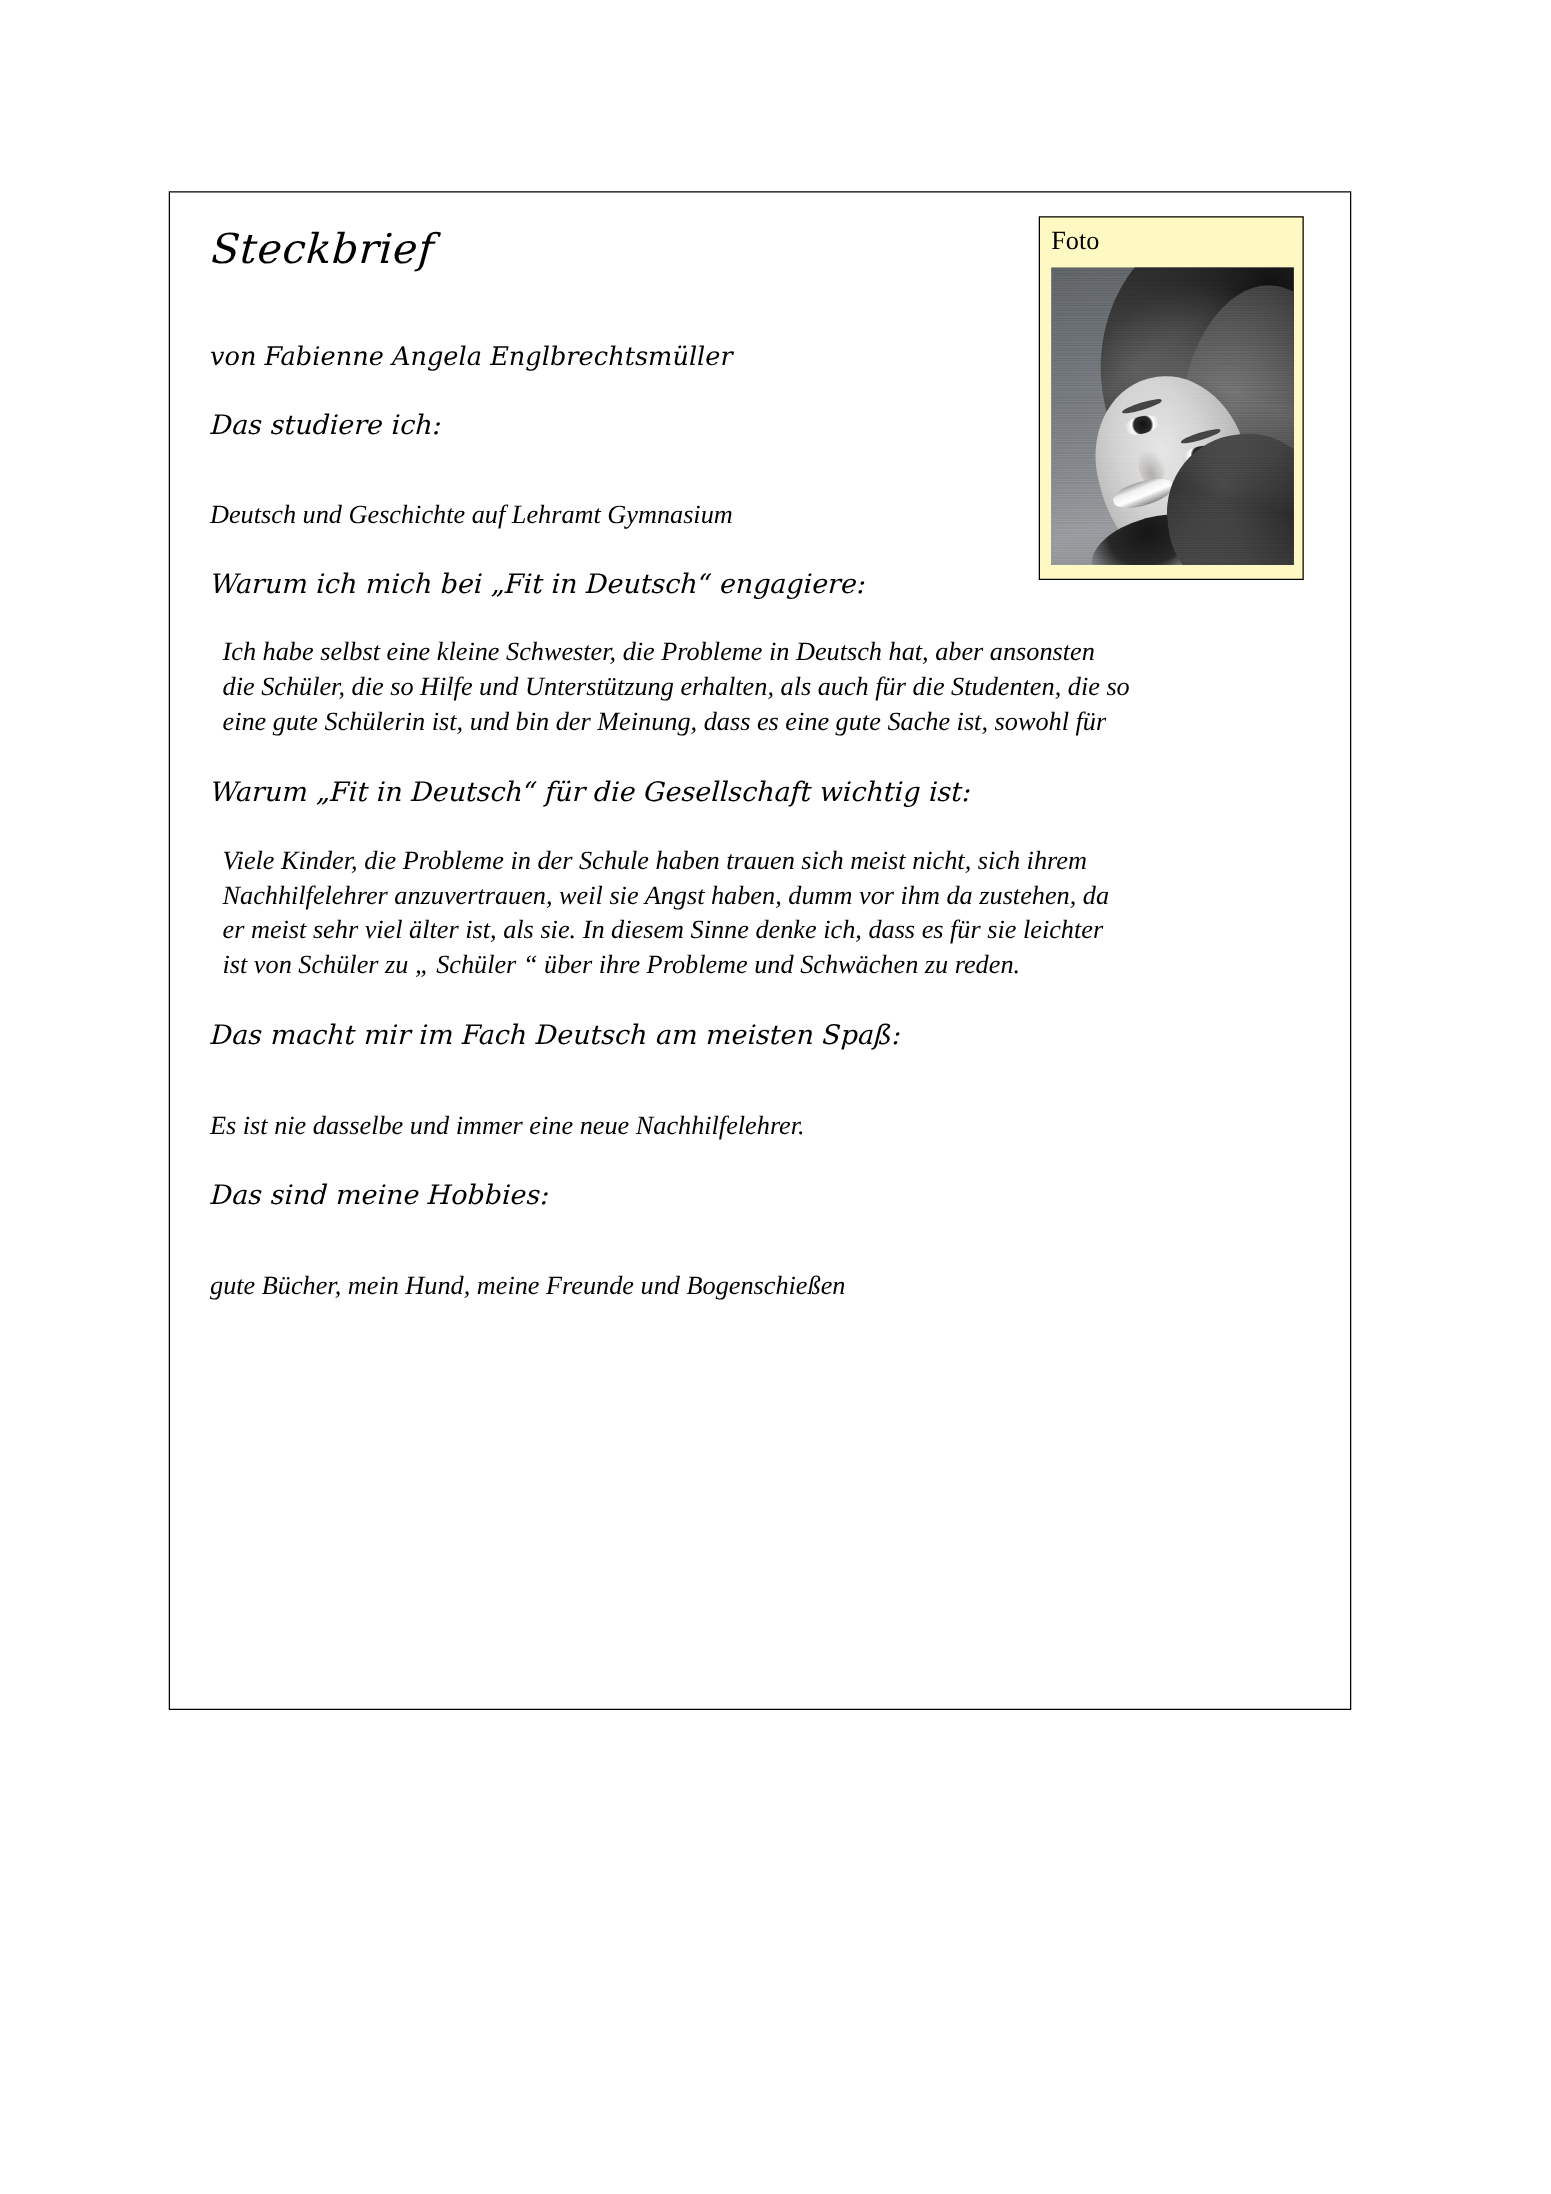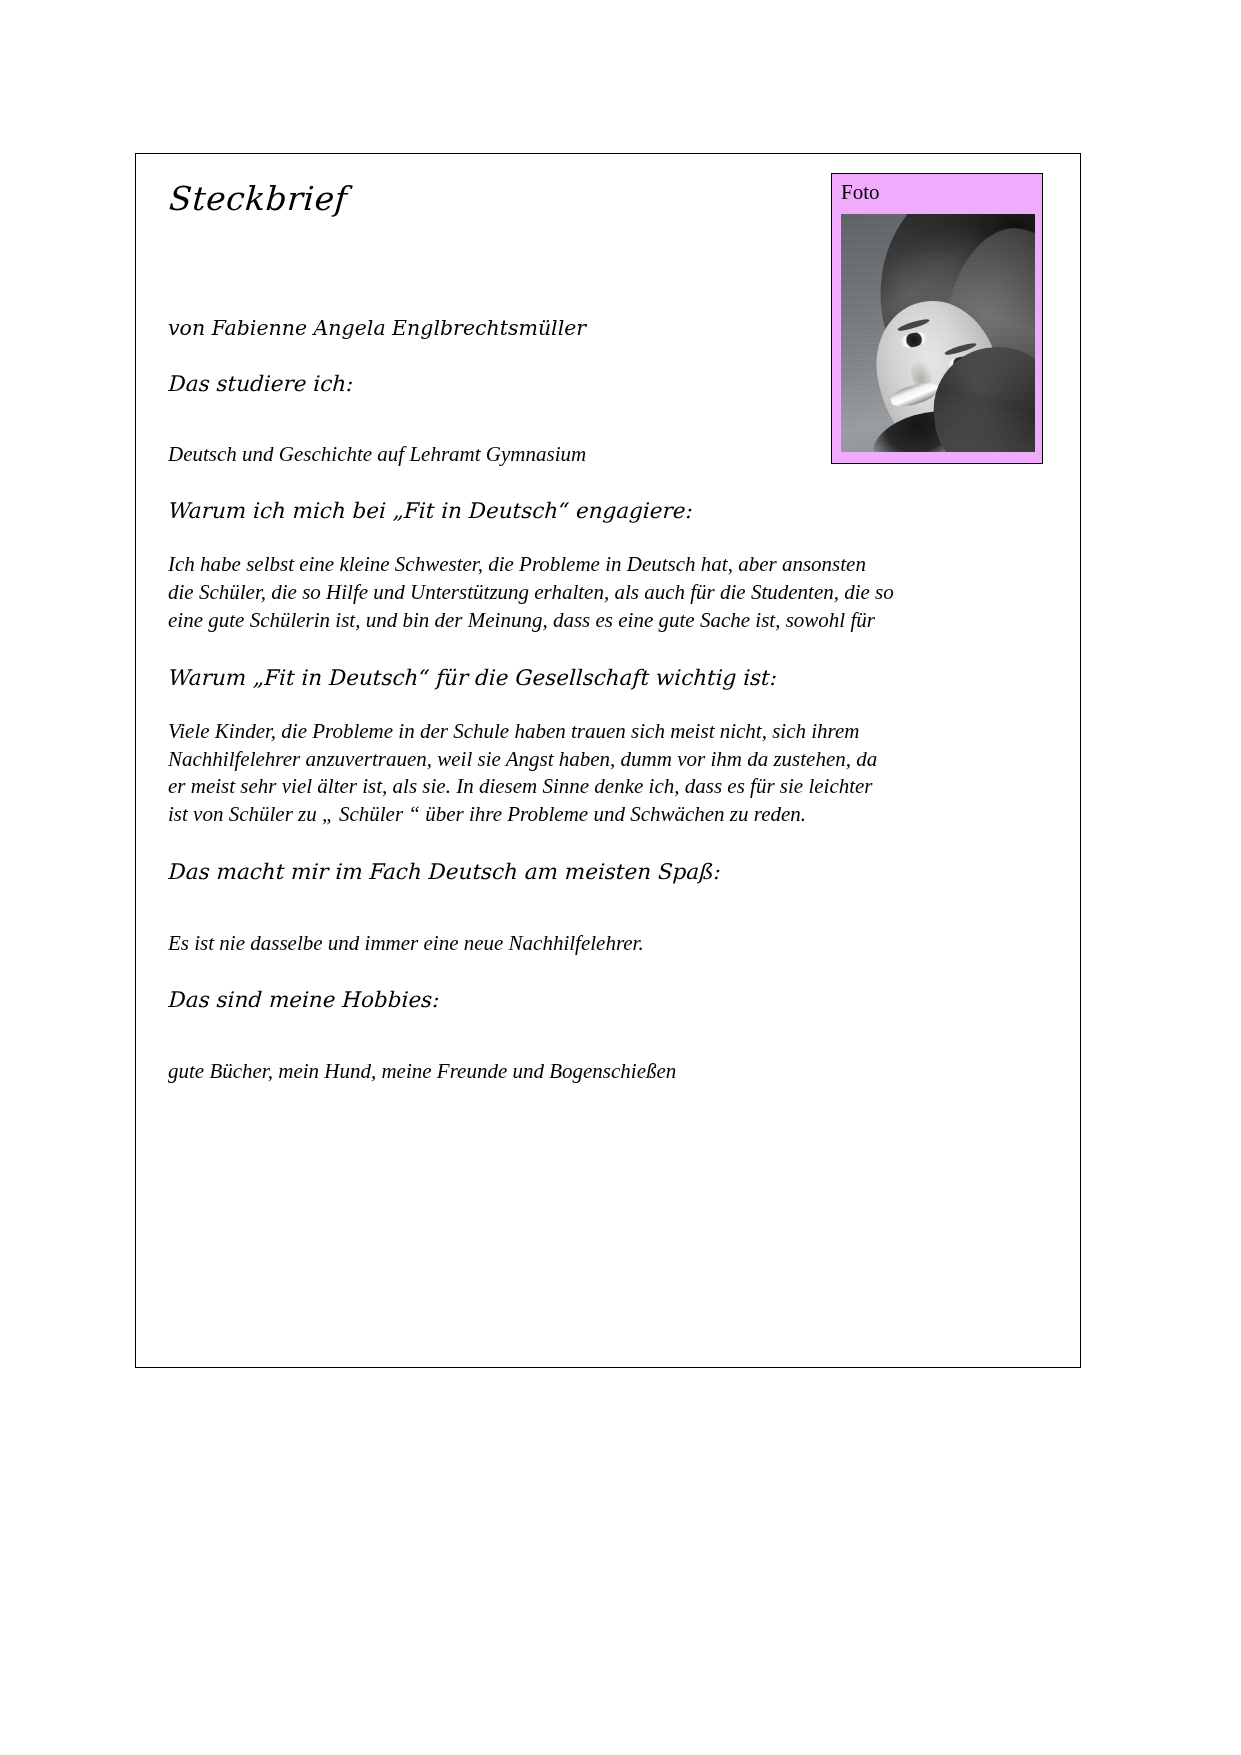--- a/index.html
+++ b/index.html
@@ -52,21 +52,21 @@
 
   
   #photo-frame {
     position: absolute;
     left: 695px;
     top: 19px;
     width: 212px;
     height: 291px;
     border: 1.7px solid #000000;
     box-sizing: border-box;
-    background: #f0abfc;
+    background: #fef9c3;
   }
   #photo-label {
     font-family: "Liberation Serif", "DejaVu Serif", serif;
     font-size: 21px;
     line-height: 1;
     margin: 8px 0 0 9px;
     color: #000000;
   }
   #photo-image-wrap {
     position: absolute;
@@ -178,21 +178,21 @@
     mix-blend-mode: overlay;
     pointer-events: none;
   }
 
   
   .byline {
     font-family: "DejaVu Serif", "Liberation Serif", serif;
     font-style: italic;
     font-size: 20.5px;
     line-height: 1.2;
-    margin: 98px 0 0 17px;
+    margin: 55px 0 0 17px;
     white-space: nowrap;
   }
 
   .heading {
     font-family: "DejaVu Serif", "Liberation Serif", serif;
     font-style: italic;
     font-size: 21.5px;
     line-height: 1.25;
     margin: 30px 0 0 17px;
     transform: skewX(-3deg);
@@ -211,21 +211,21 @@
 
   .para {
     font-family: "Liberation Serif", "DejaVu Serif", serif;
     font-style: italic;
     font-size: 21px;
     line-height: 1.33;
     margin: 26px 0 0 17px;
     width: 800px;
     text-align: left;
   }
-  .para .ln { display: block; white-space: nowrap; }
+  .para .ln { display: block; white-space: nowrap; margin-left: 10px; }
 </style>
 </head>
 <body>
 
 <div id="page-frame">
 
   <div id="content">
 
     <div id="doc-title">Steckbrief</div>
 

